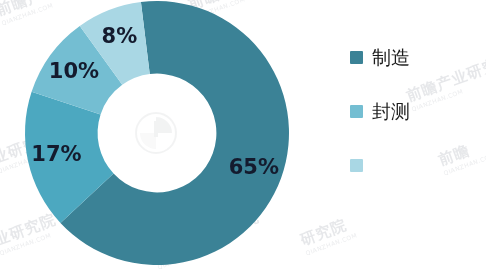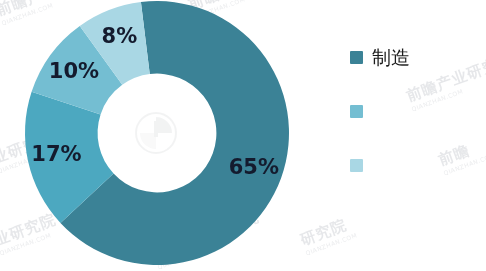--- a/index.html
+++ b/index.html
@@ -178,19 +178,20 @@
     </svg>
   </div>
 
   <div id="legend">
       <div class="legend-item">
         <span class="legend-swatch" style="background: rgb(59, 130, 150);"></span>
         <span class="legend-label">制造</span>
       </div>
       <div class="legend-item">
         <span class="legend-swatch" style="background: rgb(116, 190, 210);"></span>
+        <span class="legend-label">封测</span>
       </div>
       <div class="legend-item">
         <span class="legend-swatch" style="background: rgb(169, 215, 228);"></span>
       </div>
     </div>
 
 </div>
 
 </body></html>

